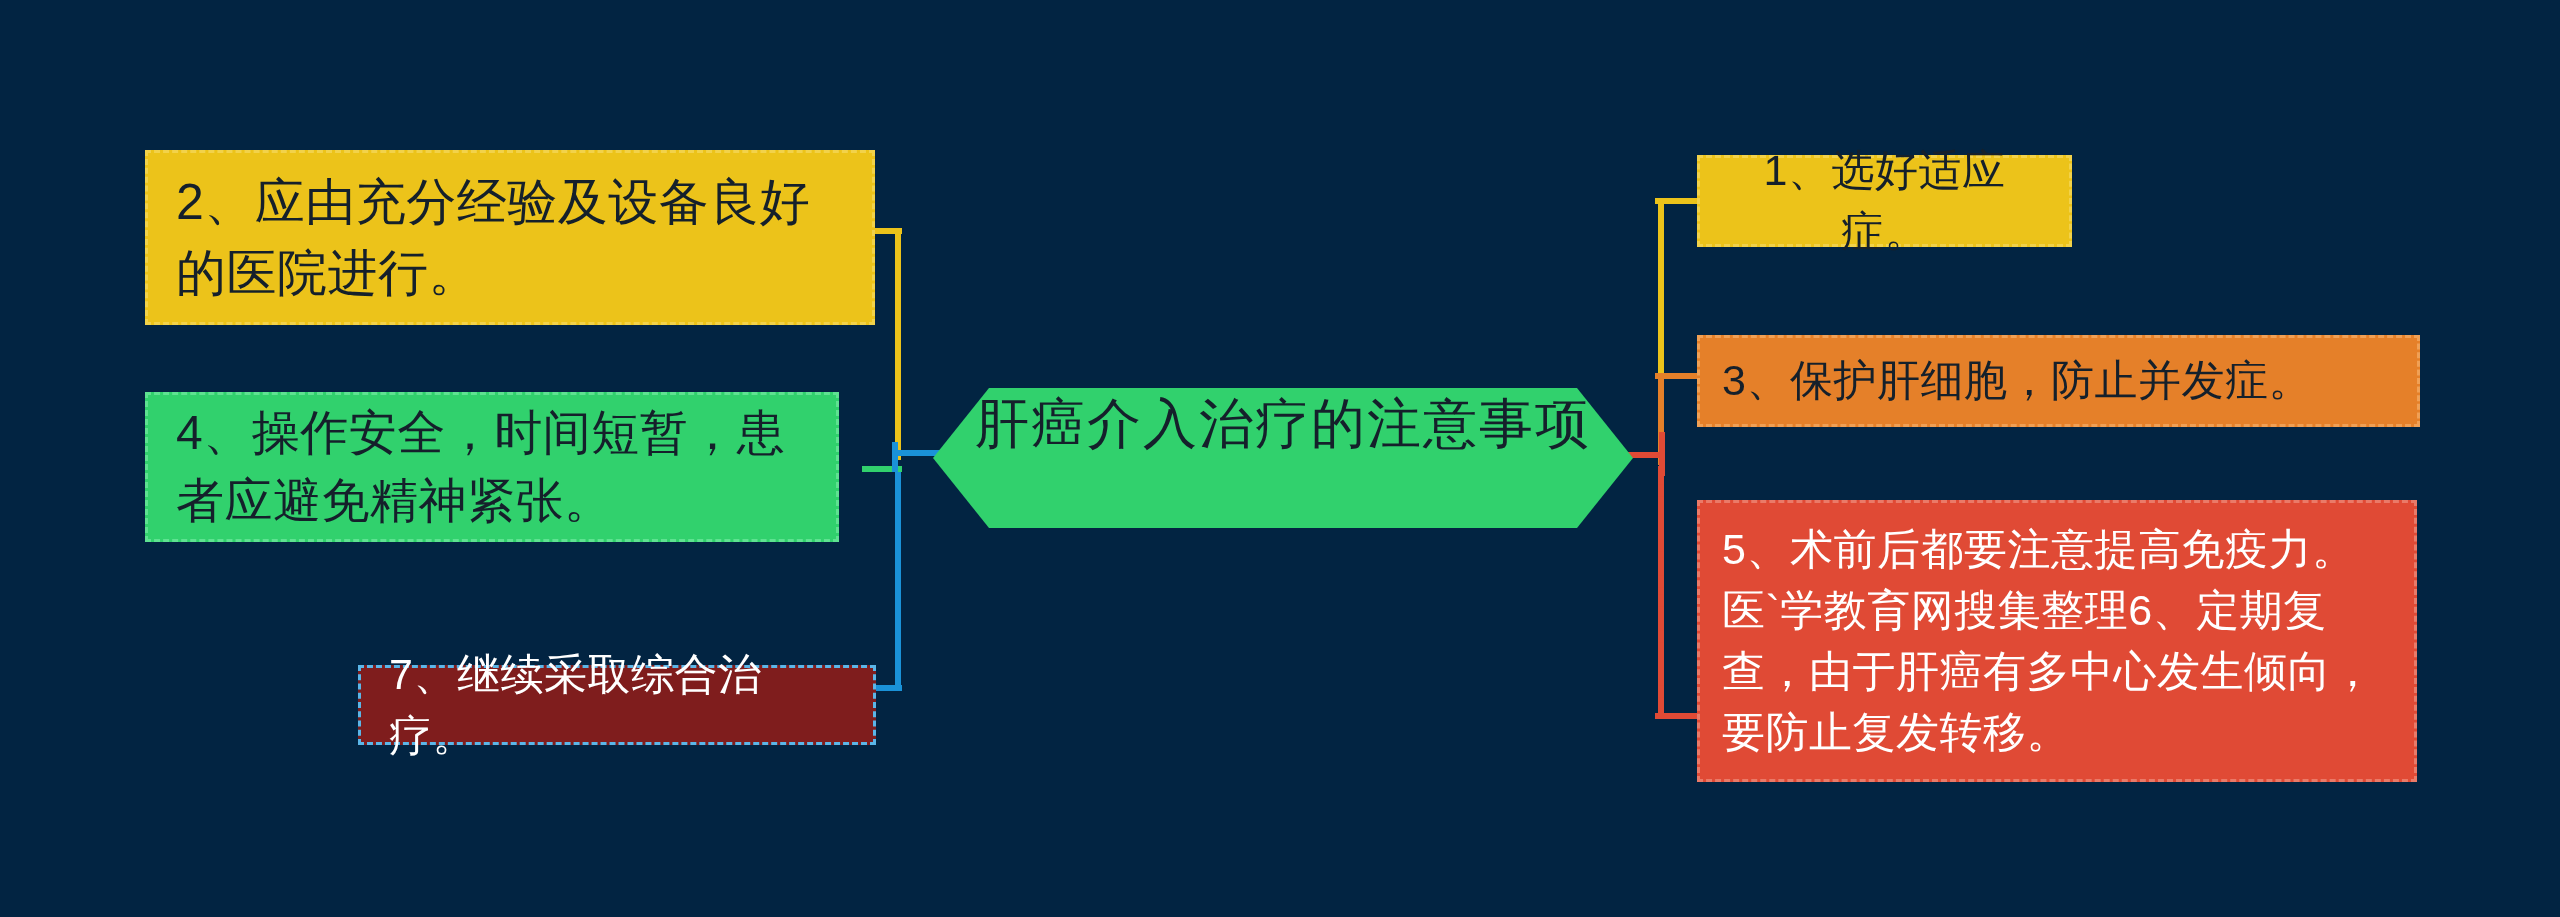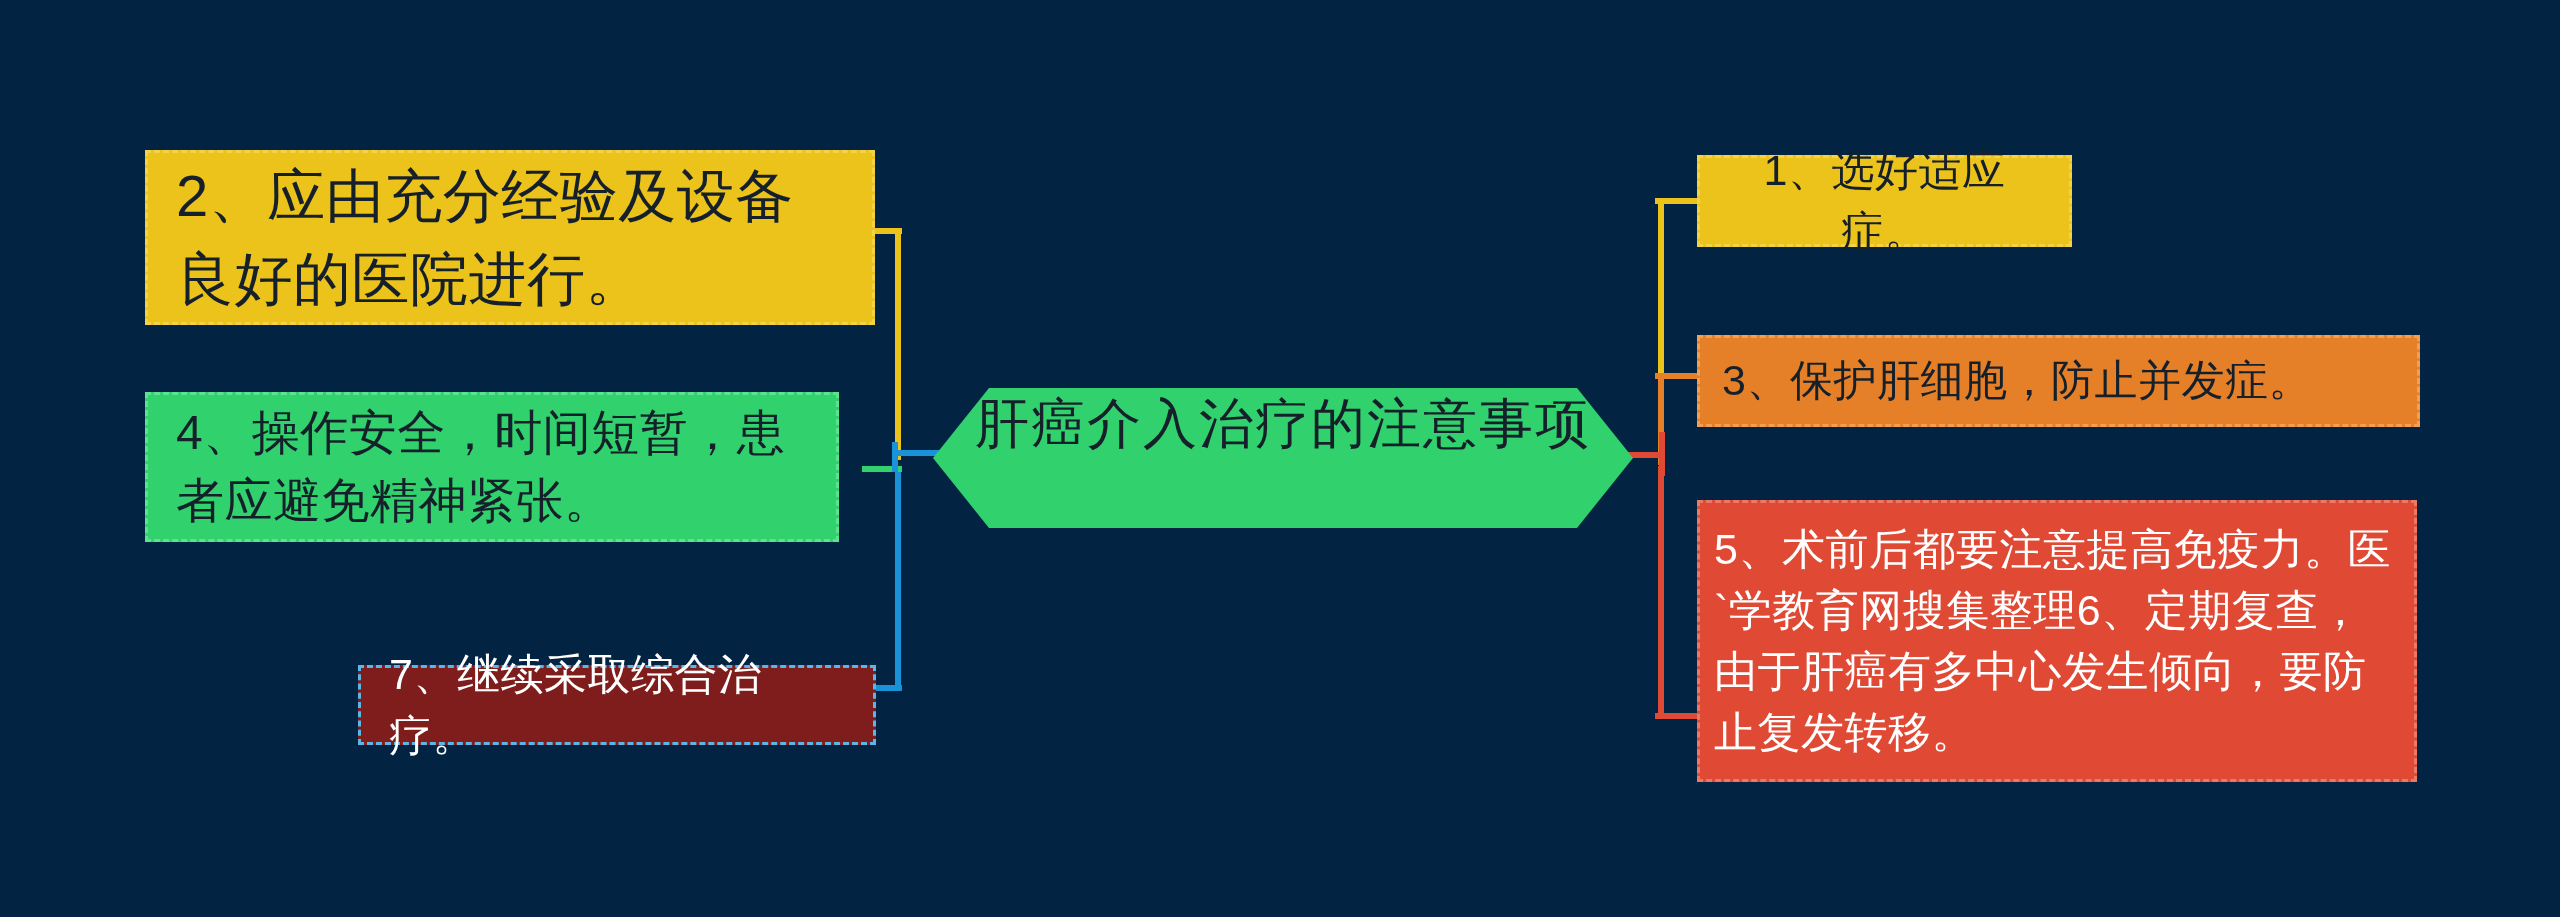--- a/index.html
+++ b/index.html
@@ -37,28 +37,28 @@
   }
 
   
   .n-yellow  { background: #ecc31a; color: #15202b; border: 3px dashed #f2d24a; }
   .n-green   { background: #31d16d; color: #15202b; border: 3px dashed #5ee291; }
   .n-blue    { background: #7f1d1d; color: #ffffff;  border: 3px dashed #5bb6e8; margin-top: 20px; }
   .n-orange  { background: #e58029; color: #15202b; border: 3px dashed #f0a055; }
   .n-red     { background: #e04a35; color: #ffffff;  border: 3px dashed #ea7a68; }
 
   
-  #node-2 { left: 145px; top: 150px;  width: 730px;  height: 175px; padding: 16px 28px; font-size: 58px; }
+  #node-2 { left: 145px; top: 150px;  width: 730px;  height: 175px; padding: 16px 28px; font-size: 50px; }
   #node-4 { left: 145px; top: 392px;  width: 694px;  height: 150px; padding: 22px 28px; font-size: 48px; }
   #node-7 { left: 358px; top: 645px;  width: 518px;  height: 80px;  padding: 8px 28px;  font-size: 43px; }
 
   
   #node-1 { left: 1697px; top: 155px; width: 375px;  height: 92px;  padding: 8px 22px; font-size: 43px; text-align: center; }
   #node-3 { left: 1697px; top: 335px; width: 723px;  height: 92px;  padding: 8px 22px; font-size: 43px; }
-  #node-5 { left: 1697px; top: 500px; width: 720px;  height: 282px; padding: 16px 14px; font-size: 43px; }
+  #node-5 { left: 1697px; top: 500px; width: 720px;  height: 282px; padding: 16px 22px; font-size: 43px; }
 
   
   #node-center {
     position: absolute;
     left: 933px;
     top: 388px;
     width: 700px;
     height: 140px;
     background: #31d16d;
     color: #15202b;

